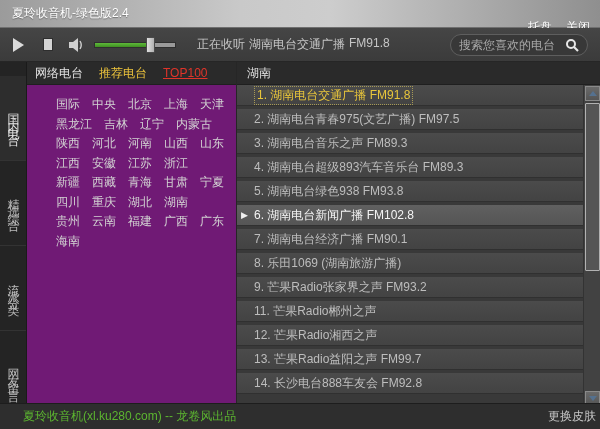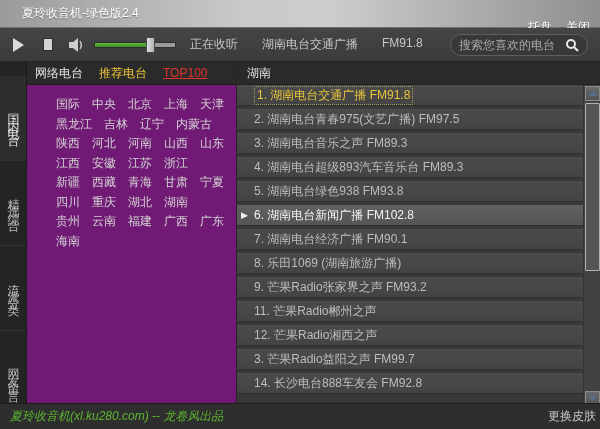--- a/index.html
+++ b/index.html
@@ -11,21 +11,21 @@
     user-select: none;
   }
 
   
   .titlebar {
     position: absolute; left: 0; top: 0; width: 600px; height: 28px;
     background: linear-gradient(to right, #9b9b9b 0%, #c9c9c9 40%, #cdcdcd 55%, #8f8f8f 100%);
     border-bottom: 1px solid #6f6f6f;
     display: flex; align-items: center;
   }
-  .titlebar .title { color: #ffffff; text-shadow: 0 1px 1px rgba(0,0,0,.35); padding-left: 22px; }
+  .titlebar .title { color: #ffffff; text-shadow: 0 1px 1px rgba(0,0,0,.35); padding-left: 12px; }
   .titlebar .win-actions { margin-left: auto; padding-right: 10px; display: flex; gap: 14px; margin-top: 27px; }
   .titlebar .win-btn { color: #ffffff; text-shadow: 0 1px 1px rgba(0,0,0,.35); cursor: pointer; }
 
   
   .toolbar {
     position: absolute; left: 0; top: 28px; width: 600px; height: 34px;
     background: linear-gradient(#454545, #3b3b3b);
     border-bottom: 1px solid #262626;
     display: flex; align-items: center;
   }
@@ -38,21 +38,21 @@
   .speaker { margin-left: 16px; display: flex; align-items: center; cursor: pointer; }
   .volume {
     position: relative; width: 82px; height: 16px; margin-left: 8px; cursor: pointer;
   }
   .volume .track { position: absolute; left: 0; top: 5px; width: 100%; height: 6px; background: #9a9a9a; border: 1px solid #2f2f2f; }
   .volume .fill  { position: absolute; left: 0; top: 5px; height: 6px; background: linear-gradient(#5fb93a, #3f8f22); border: 1px solid #2f2f2f; border-right: none; }
   .volume .handle {
     position: absolute; top: 0; width: 9px; height: 16px;
     background: linear-gradient(to right, #e0e0e0, #b0b0b0); border: 1px solid #4a4a4a; border-radius: 1px; cursor: grab;
   }
-  .now-playing { margin-left: 14px; display: flex; gap: 24px; color: #c6c6c6; white-space: nowrap; }
+  .now-playing { margin-left: 21px; display: flex; gap: 4px; color: #c6c6c6; white-space: nowrap; }
   .search-box {
     margin-left: auto; margin-right: 12px;
     width: 138px; height: 22px; border-radius: 11px;
     background: #383838; border: 1px solid #5e5e5e;
     display: flex; align-items: center; padding: 0 8px;
   }
   .search-box input {
     flex: 1; min-width: 0; background: transparent; border: none; outline: none;
     color: #c0c0c0; font-family: inherit; font-size: 12px;
   }
@@ -104,21 +104,21 @@
   .arr.up { border-left: 4px solid transparent; border-right: 4px solid transparent; border-bottom: 5px solid #55718f; }
   .arr.down { border-left: 4px solid transparent; border-right: 4px solid transparent; border-top: 5px solid #55718f; }
   .sb-thumb { position: absolute; left: 1px; top: 18px; width: 15px; height: 168px; background: #555555; border: 1px solid #b2b2b2; border-radius: 1px; cursor: grab; }
 
   
   .footer {
     position: absolute; left: 0; top: 403px; width: 600px; height: 26px;
     background: #2e2e2e; border-top: 1px solid #1d1d1d;
     display: flex; align-items: center;
   }
-  .footer .credit { color: #5cb530; padding-left: 10px; cursor: pointer; font-style: italic; }
+  .footer .credit { color: #5cb530; padding-left: 23px; cursor: pointer; }
   .footer .skin { margin-left: auto; padding-right: 4px; color: #c6c6c6; cursor: pointer; }
 </style>
 </head>
 <body>
 
 <div class="app">
 
   <div class="titlebar">
     <span class="title">夏玲收音机-绿色版2.4</span>
     <span class="win-actions">
@@ -272,21 +272,21 @@
             <div class="station-row normal">
               <span class="indicator"></span>
               <span class="row-text">11. 芒果Radio郴州之声</span>
             </div>
             <div class="station-row normal">
               <span class="indicator"></span>
               <span class="row-text">12. 芒果Radio湘西之声</span>
             </div>
             <div class="station-row normal">
               <span class="indicator"></span>
-              <span class="row-text">3. 芒果Radio益阳之声  FM99.7</span>
+              <span class="row-text">13. 芒果Radio益阳之声  FM99.7</span>
             </div>
             <div class="station-row normal">
               <span class="indicator"></span>
               <span class="row-text">14. 长沙电台888车友会 FM92.8</span>
             </div>
           </div>
         <div class="scrollbar">
           <div class="sb-btn up">
               <span class="arr up"></span>
             </div>

